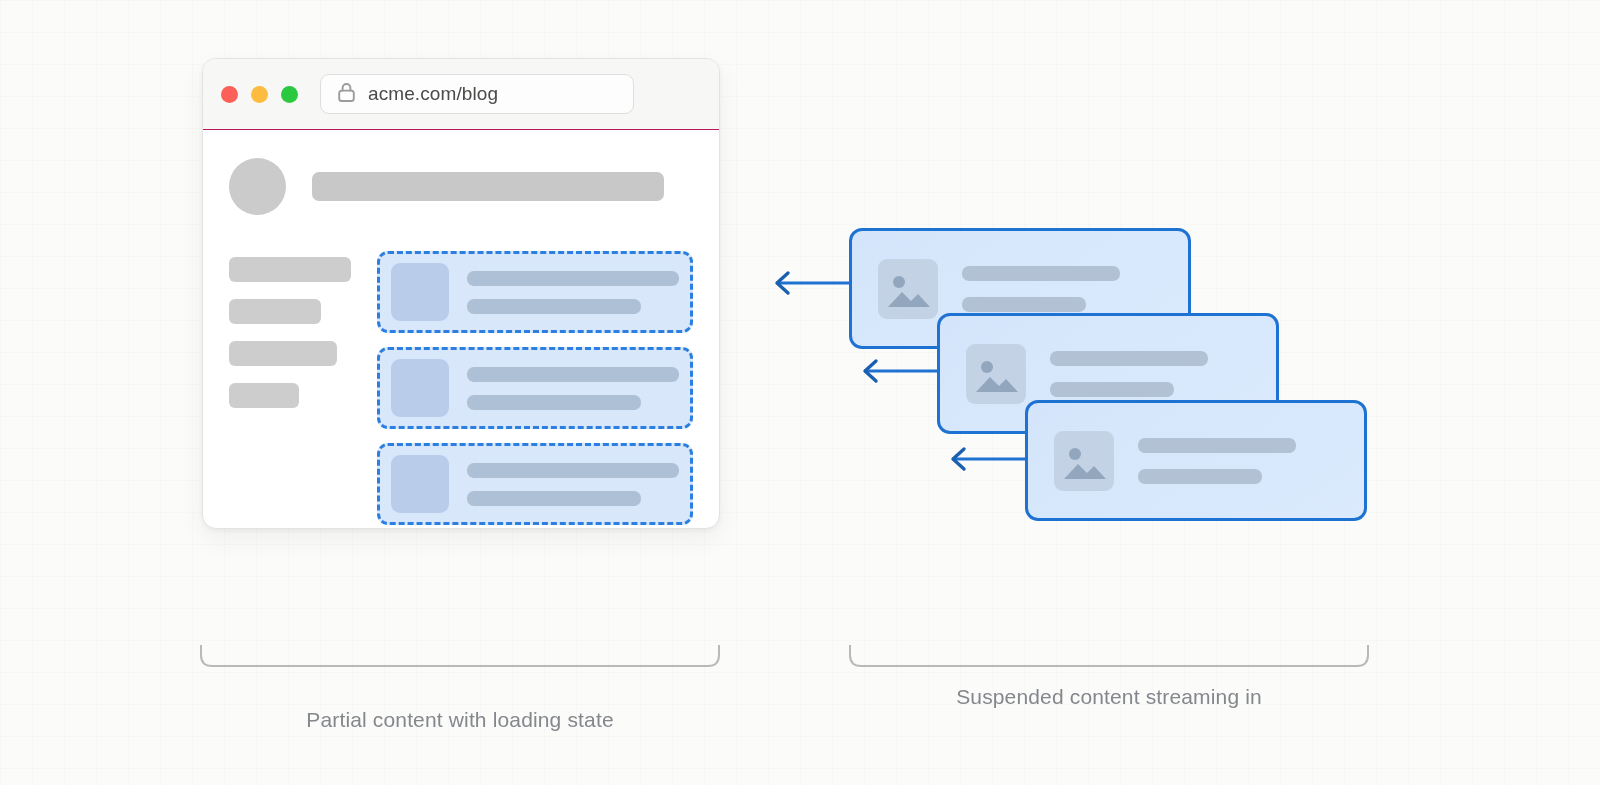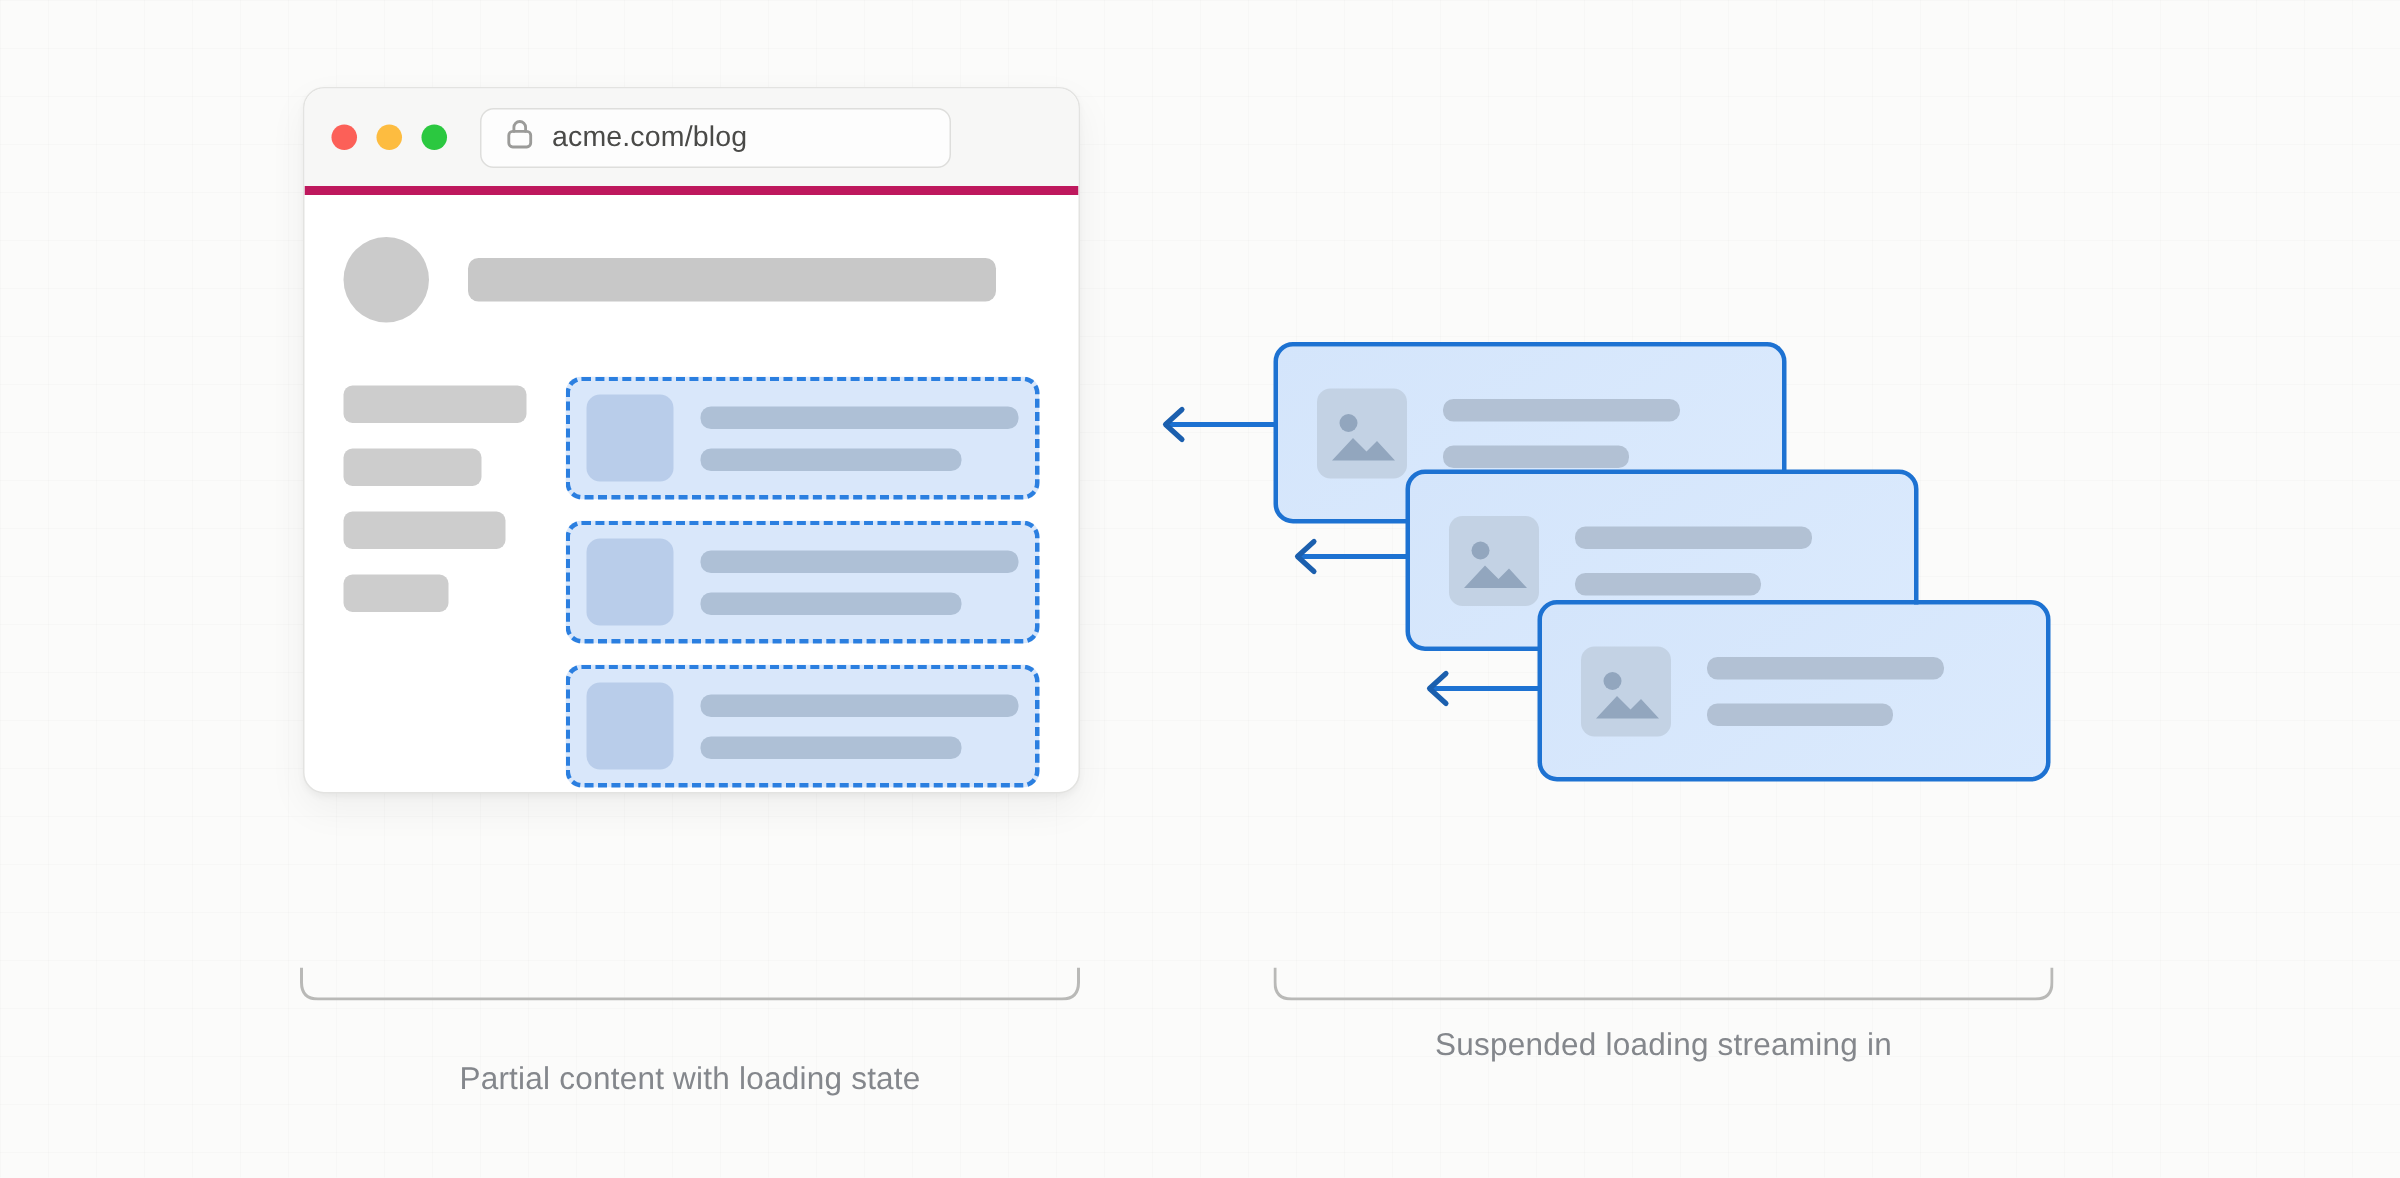--- a/index.html
+++ b/index.html
@@ -32,21 +32,21 @@
     background: #ffffff;
     border: 1px solid #e3e3e1;
     border-radius: 14px;
     box-shadow: 0 2px 5px rgba(0,0,0,0.045), 0 10px 26px rgba(0,0,0,0.05);
     overflow: hidden;
   }
 
   .browser-chrome {
     height: 71px;
     background: #f7f7f6;
-    border-bottom: 6px solid #be185d;
+    border-bottom: 1px solid #be185d;
     display: flex;
     align-items: center;
     padding: 0 18px;
   }
 
   .traffic-lights { display: flex; gap: 13px; margin-right: 22px; }
   .traffic-light { width: 17px; height: 17px; border-radius: 50%; }
   .tl-red    { background: #fc6058; }
   .tl-yellow { background: #fdbc40; }
   .tl-green  { background: #2bc840; }
@@ -279,15 +279,15 @@
   </div>
 
   <svg class="bracket bracket-left" viewBox="0 0 520 22" preserveAspectRatio="none">
     <path d="M1 0 V10 Q1 21 12 21 H508 Q519 21 519 10 V0" stroke="#b9b9b7" stroke-width="2" fill="none"></path>
   </svg>
   <div class="caption caption-left">Partial content with loading state</div>
 
   <svg class="bracket bracket-right" viewBox="0 0 520 22" preserveAspectRatio="none">
     <path d="M1 0 V10 Q1 21 12 21 H508 Q519 21 519 10 V0" stroke="#b9b9b7" stroke-width="2" fill="none"></path>
   </svg>
-  <div class="caption caption-right">Suspended loading streaming in</div>
+  <div class="caption caption-right">Suspended content streaming in</div>
 
 </div>
 
 </body></html>

